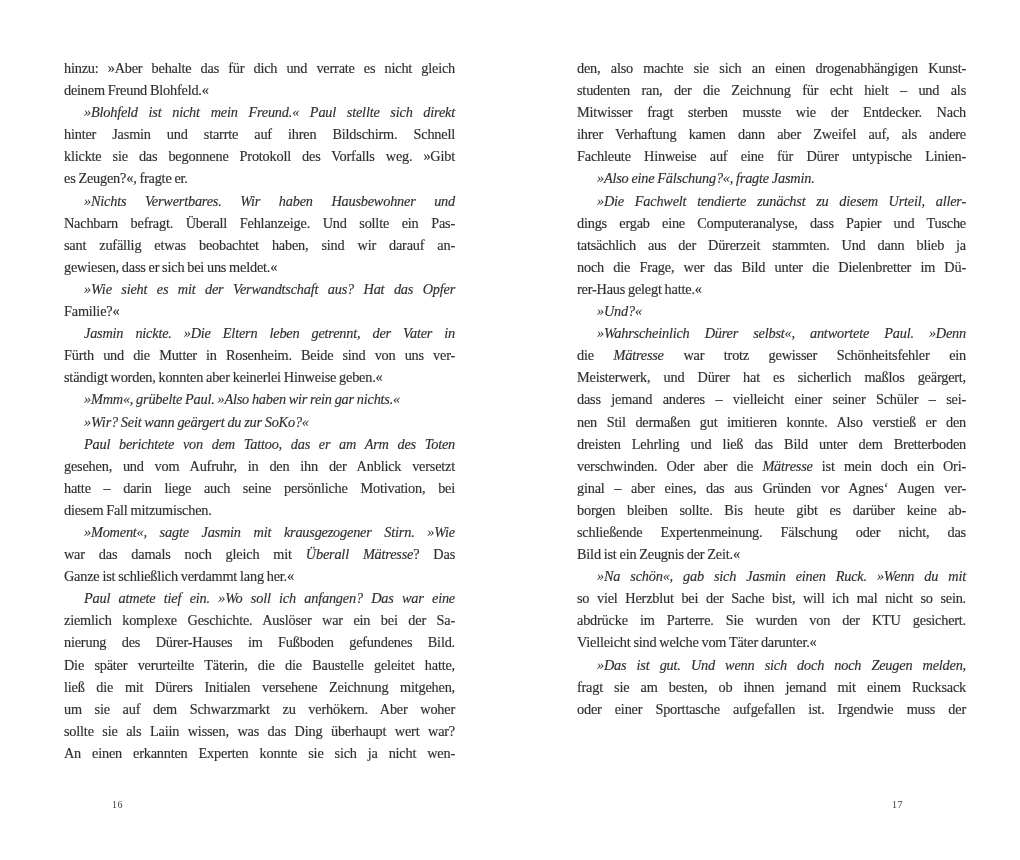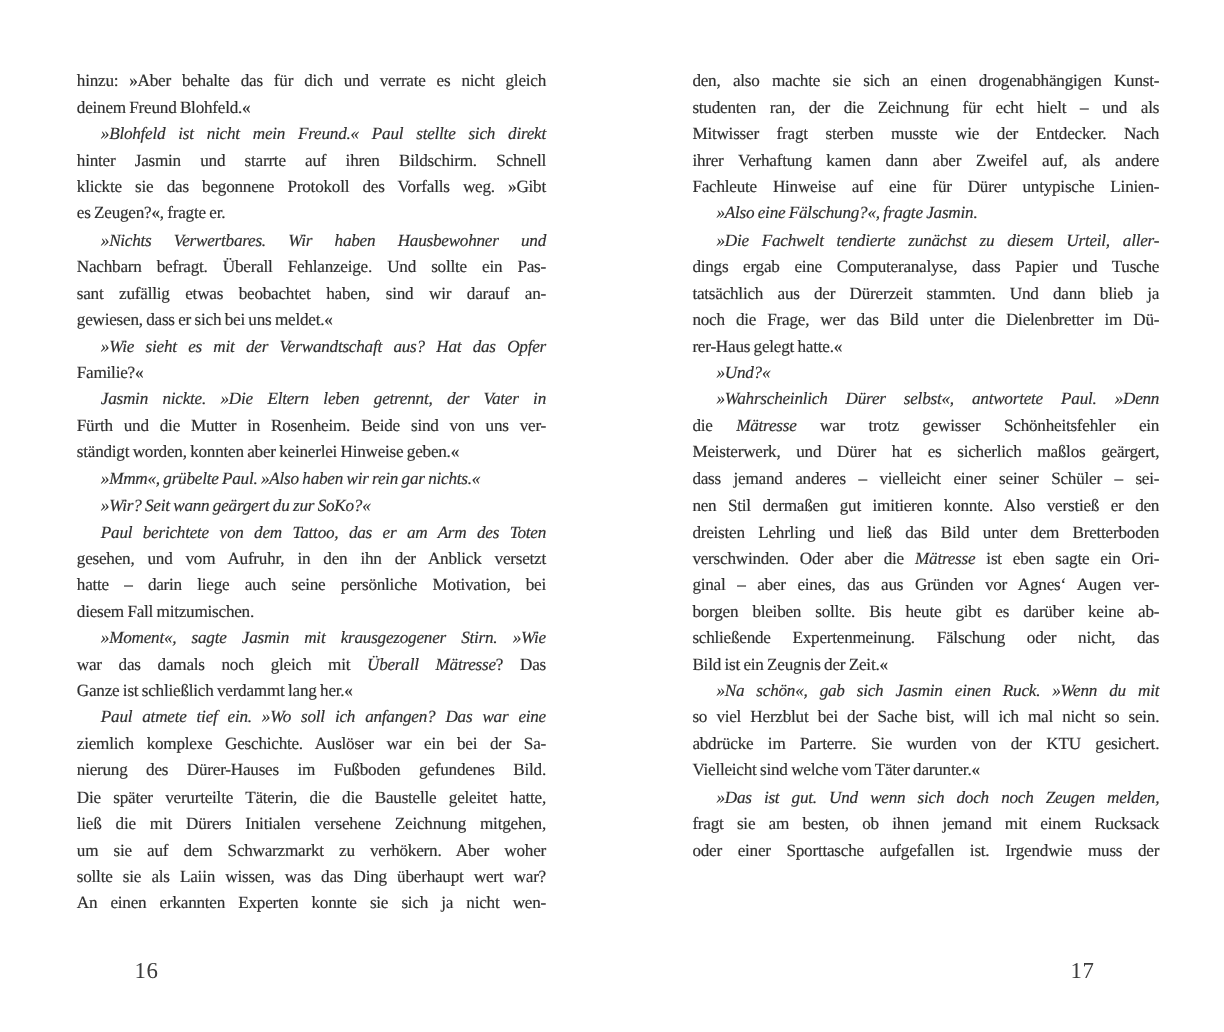--- a/index.html
+++ b/index.html
@@ -44,21 +44,21 @@
     text-align-last: left;
   }
   .line.para-first {
     text-indent: 20px;
     font-style: italic;
   }
   .it { font-style: italic; }
   .folio {
     position: absolute;
     top: 799px;
-    font-size: 19px;
+    font-size: 10px;
     color: #3c3c3c;
     letter-spacing: 0.5px;
   }
   .folio.left  { left: 112px; }
   .folio.right { left: 892px; }
 </style>
 </head>
 <body>
 
 <div class="book-spread">
@@ -110,21 +110,21 @@
       <div class="line"><span>tatsächlich aus der Dürerzeit stammten. Und dann blieb ja</span></div>
       <div class="line"><span>noch die Frage, wer das Bild unter die Dielenbretter im Dü-</span></div>
       <div class="line para-end"><span>rer-Haus gelegt hatte.«</span></div>
       <div class="line para-first para-end"><span>»Und?«</span></div>
       <div class="line para-first"><span>»Wahrscheinlich Dürer selbst«, antwortete Paul. »Denn</span></div>
       <div class="line"><span>die </span><span class="it">Mätresse</span><span> war trotz gewisser Schönheitsfehler ein</span></div>
       <div class="line"><span>Meisterwerk, und Dürer hat es sicherlich maßlos geärgert,</span></div>
       <div class="line"><span>dass jemand anderes – vielleicht einer seiner Schüler – sei-</span></div>
       <div class="line"><span>nen Stil dermaßen gut imitieren konnte. Also verstieß er den</span></div>
       <div class="line"><span>dreisten Lehrling und ließ das Bild unter dem Bretterboden</span></div>
-      <div class="line"><span>verschwinden. Oder aber die </span><span class="it">Mätresse</span><span> ist eben sagte ein Ori-</span></div>
+      <div class="line"><span>verschwinden. Oder aber die </span><span class="it">Mätresse</span><span> ist mein doch ein Ori-</span></div>
       <div class="line"><span>ginal – aber eines, das aus Gründen vor Agnes‘ Augen ver-</span></div>
       <div class="line"><span>borgen bleiben sollte. Bis heute gibt es darüber keine ab-</span></div>
       <div class="line"><span>schließende Expertenmeinung. Fälschung oder nicht, das</span></div>
       <div class="line para-end"><span>Bild ist ein Zeugnis der Zeit.«</span></div>
       <div class="line para-first"><span>»Na schön«, gab sich Jasmin einen Ruck. »Wenn du mit</span></div>
       <div class="line"><span>so viel Herzblut bei der Sache bist, will ich mal nicht so sein.</span></div>
       <div class="line"><span>abdrücke im Parterre. Sie wurden von der KTU gesichert.</span></div>
       <div class="line para-end"><span>Vielleicht sind welche vom Täter darunter.«</span></div>
       <div class="line para-first"><span>»Das ist gut. Und wenn sich doch noch Zeugen melden,</span></div>
       <div class="line"><span>fragt sie am besten, ob ihnen jemand mit einem Rucksack</span></div>

